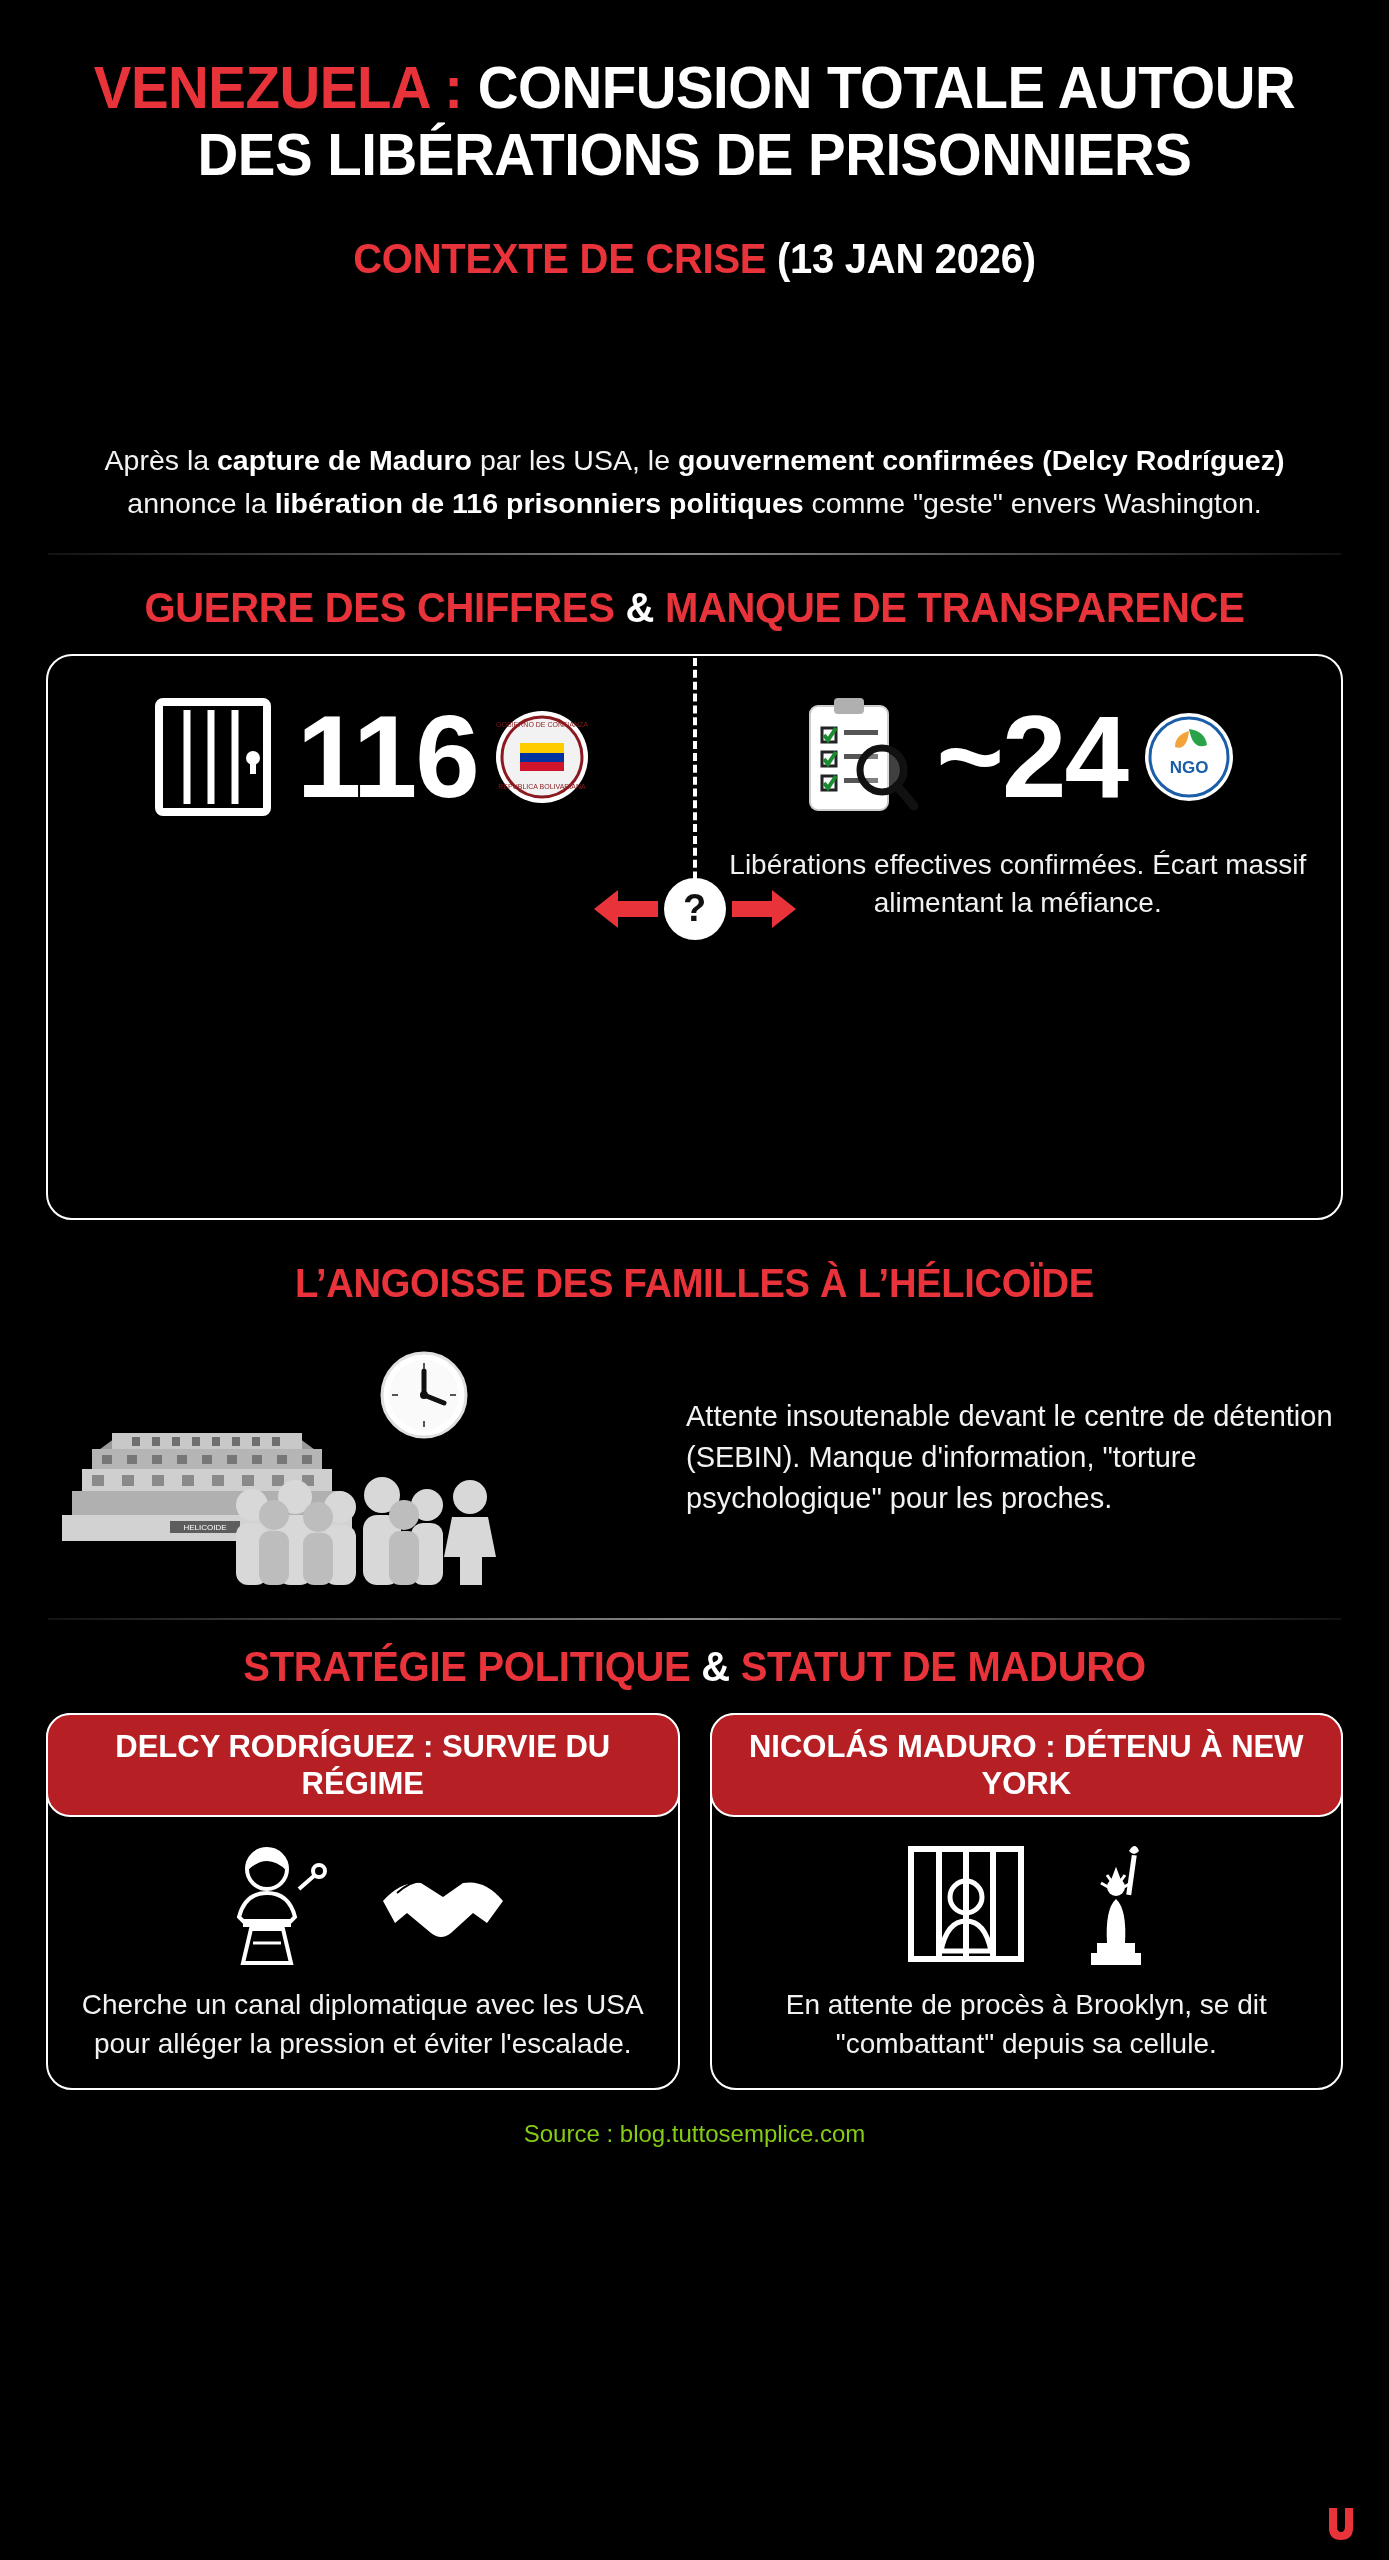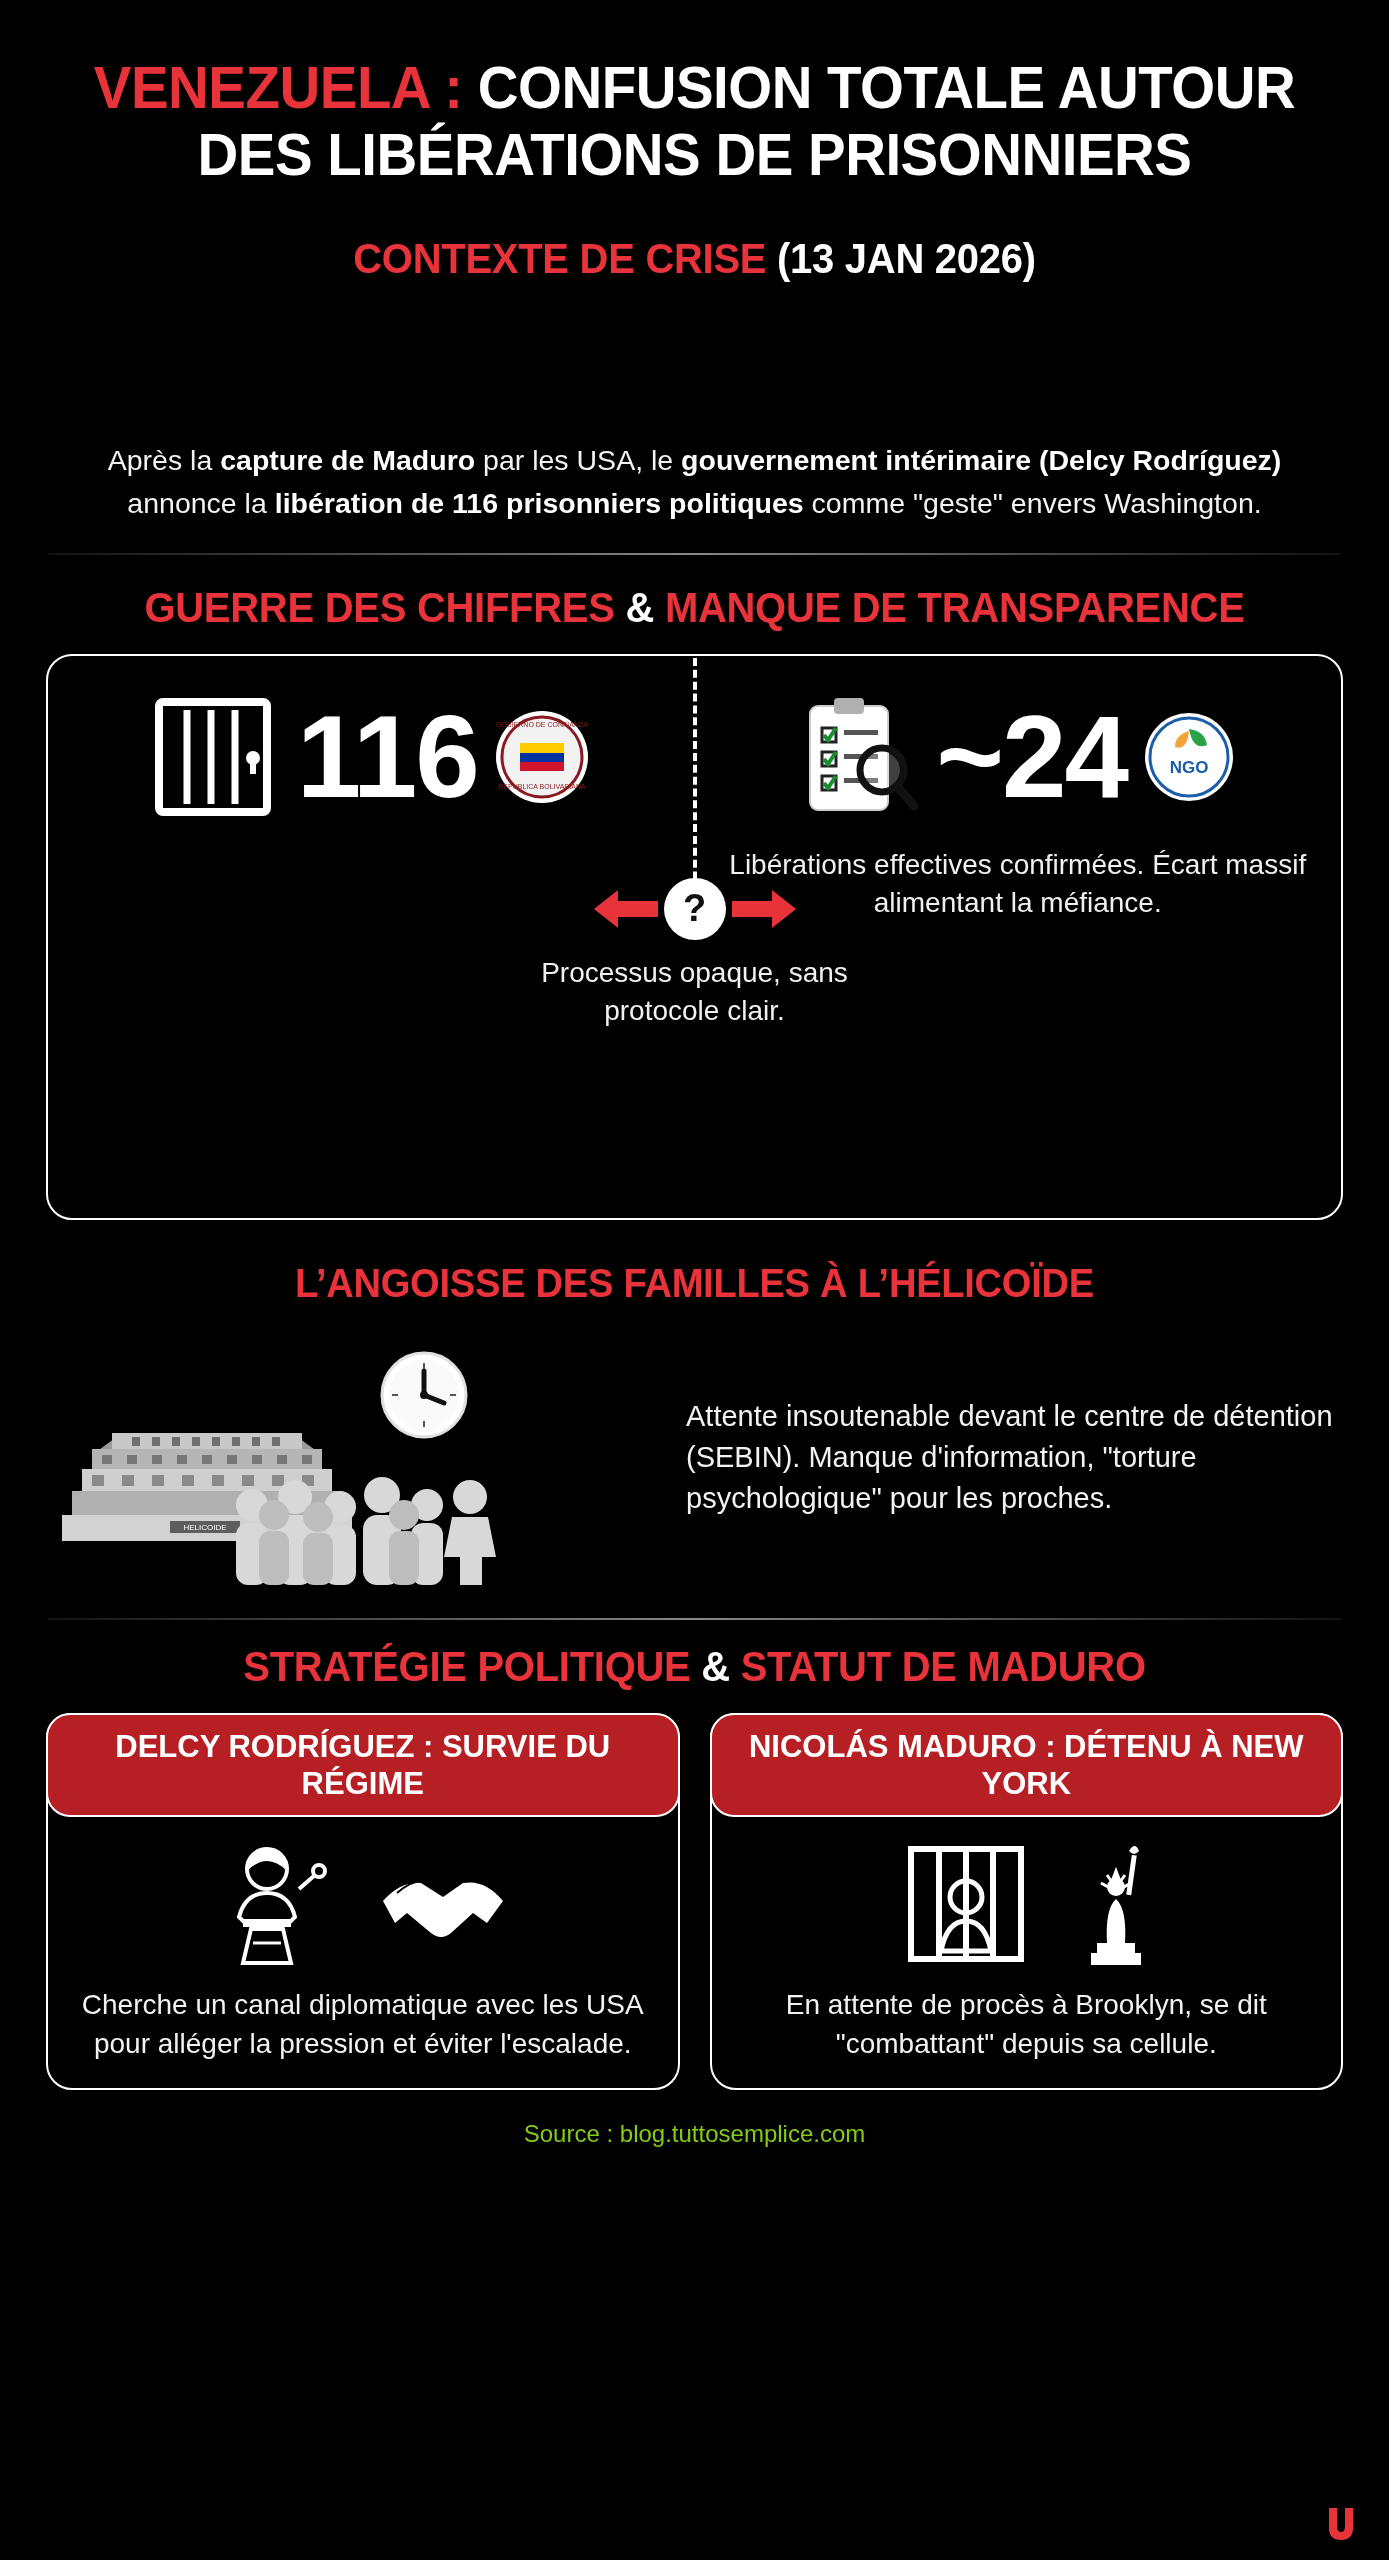--- a/index.html
+++ b/index.html
@@ -355,21 +355,21 @@
       </g>
       <circle cx="126" cy="36" r="6" fill="#000"></circle>
       <g fill="#9a9a9a">
         <circle cx="140" cy="62" r="10"></circle>
       </g>
       <circle cx="140" cy="62" r="4" fill="#000"></circle>
     </svg>
   </div>
 
   <div class="context-text">
-    <span>Après la </span><b>capture de Maduro</b><span> par les USA, le </span><b>gouvernement intérimaire (Delcy Rodríguez)</b><span> annonce la </span><b>libération de 116 prisonniers politiques</b><span> comme "geste" envers Washington.</span>
+    <span>Après la </span><b>capture de Maduro</b><span> par les USA, le </span><b>gouvernement confirmées (Delcy Rodríguez)</b><span> annonce la </span><b>libération de 116 prisonniers politiques</b><span> comme "geste" envers Washington.</span>
   </div>
 
   <div class="divider"></div>
 
   <div class="section-title figures-title">
     <span class="accent">GUERRE DES CHIFFRES</span><span class="white"> &amp; </span><span class="accent">MANQUE DE TRANSPARENCE</span>
   </div>
 
   <div class="figures-box">
 
@@ -439,21 +439,20 @@
 
       <div class="qmark-wrap">
         <svg width="68" height="54" viewBox="0 0 68 54">
           <path d="M2 27 L26 8 L26 19 L66 19 L66 35 L26 35 L26 46 Z" fill="#e8333a"></path>
         </svg>
         <div class="qcircle">?</div>
         <svg width="68" height="54" viewBox="0 0 68 54">
           <path d="M66 27 L42 8 L42 19 L2 19 L2 35 L42 35 L42 46 Z" fill="#e8333a"></path>
         </svg>
       </div>
-      <div class="fig-middle-caption">Processus opaque, sans protocole clair.</div>
     </div>
   </div>
 
   <div class="section-title families-title">
     <span class="accent">L’ANGOISSE DES FAMILLES À L’HÉLICOÏDE</span>
   </div>
 
   <div class="families-row">
     <div class="families-graphic">
       <svg width="620" height="265" viewBox="0 0 620 265">

